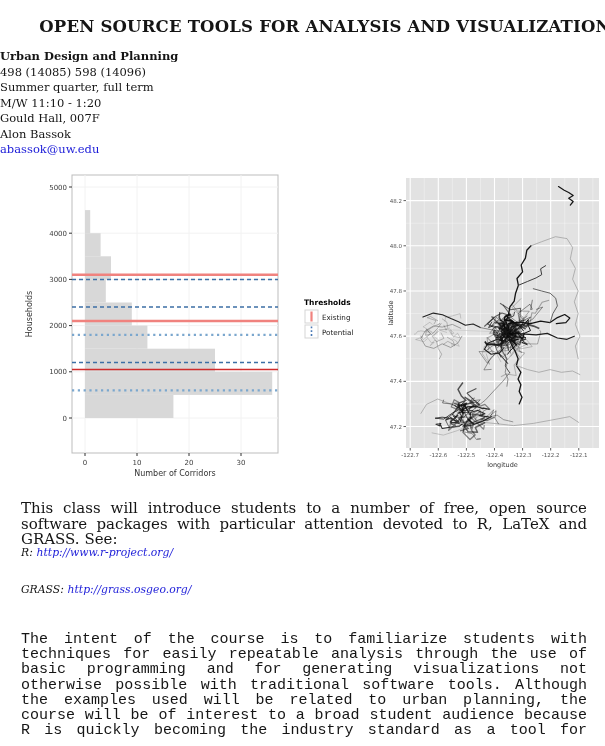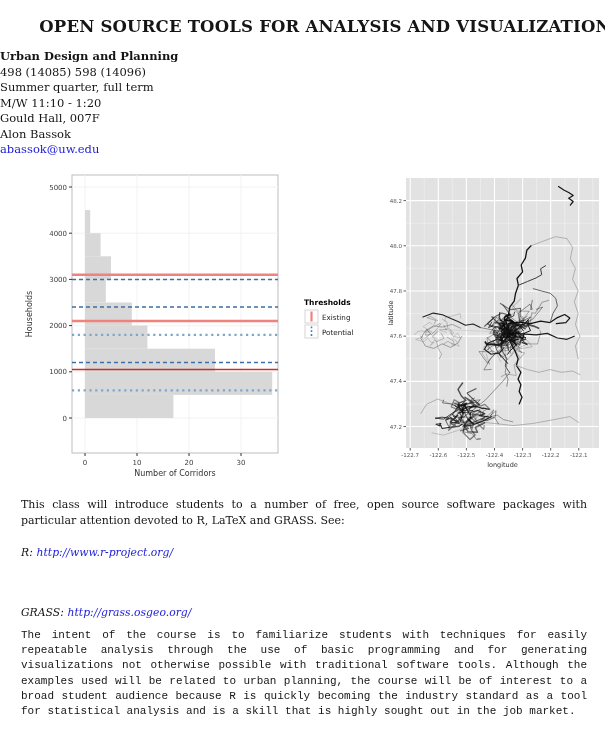--- a/index.html
+++ b/index.html
@@ -8,28 +8,28 @@
   h1.title{position:absolute;top:17px;left:0;right:0;margin:0;text-align:center;
            font-size:16.5px;font-weight:600;letter-spacing:.2px;}
   .hdr{position:absolute;top:49px;left:0;right:0;text-align:left;
        font-size:11.5px;line-height:15.5px;}
   .hdr .dept{font-weight:bold;}
   a.link{color:#1b1bd8;text-decoration:none;cursor:pointer;}
   .hdr a.link{display:block;}
   #hist-svg{position:absolute;left:20px;top:172px;}
   #map-svg{position:absolute;left:388px;top:170px;}
   svg text{font-family:"DejaVu Sans","Liberation Sans",sans-serif;}
-  .para{position:absolute;left:21px;width:566px;font-size:11px;line-height:15.6px;
+  .para{position:absolute;left:21px;width:566px;font-size:15px;line-height:15.6px;
         text-align:justify;}
   .linkrow{position:absolute;left:21px;width:566px;font-size:10.8px;text-align:left;font-style:italic;}
   .linkrow .lbl{margin-right:.35em;}
   .p-intro{top:486px;}
   .lr-r{top:535px;}
   .lr-latex{top:565px;}
-  .lr-grass{top:595px;}
+  .lr-grass{top:572px;}
   .p-intent{top:617px;line-height:15.2px;font-family:Liberation Mono, monospace;}
   .p-open{top:707px;}
 </style>
 </head>
 <body>
 
 <div class="page">
 
   <h1 class="title">OPEN SOURCE TOOLS FOR ANALYSIS AND VISUALIZATION</h1>
 

